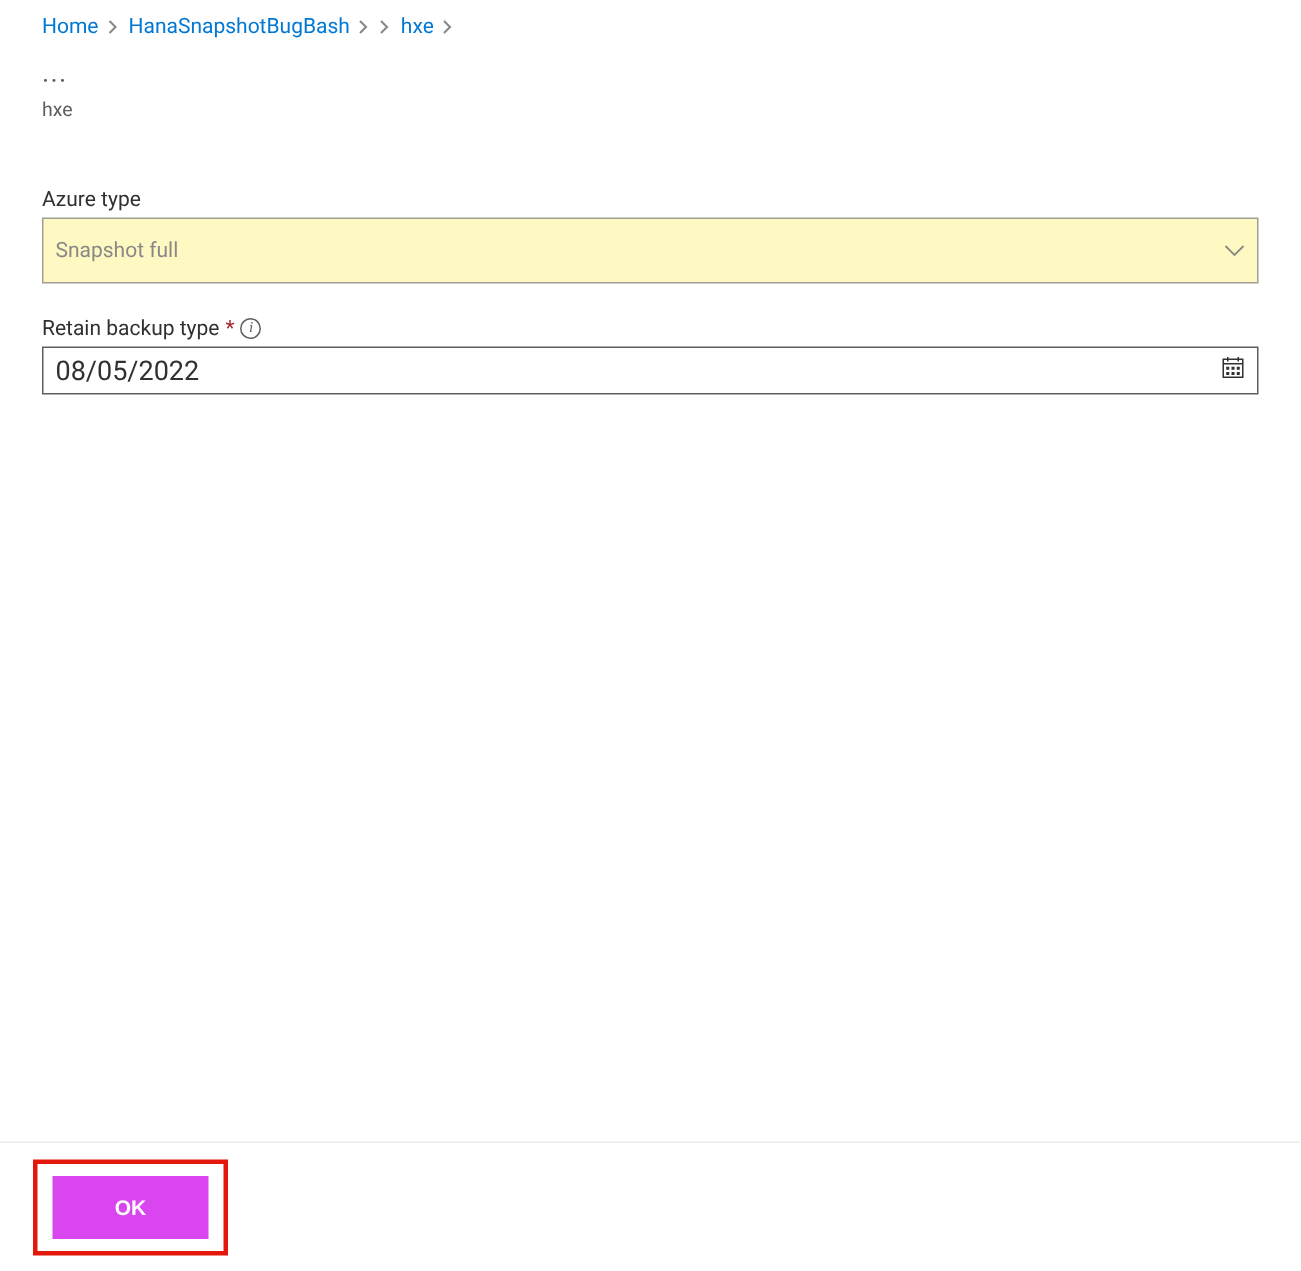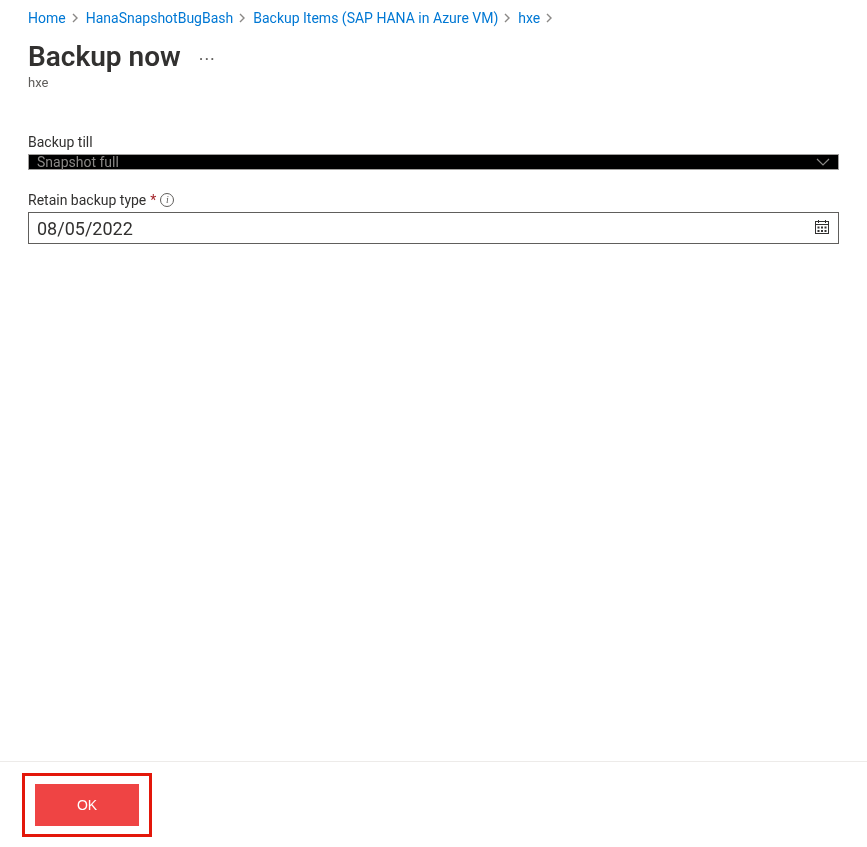--- a/index.html
+++ b/index.html
@@ -77,23 +77,23 @@
     border-radius:50%;
     font-size:10px;
     color:#605e5c;
     line-height:1;
     cursor: default;
     font-style: italic;
     font-family: Georgia, serif;
   }
   .select-box {
     width: 100%;
-    height: 16px;
+    height: 44px;
     border: 1px solid #a19f9d;
-    background: #000000;
+    background: #fef9c3;
     color: #8a8886;
     display:flex;
     align-items:center;
     justify-content:space-between;
     padding: 0 8px;
     margin-bottom: 22px;
     cursor: default;
     font-size: 14px;
   }
   .select-box .chev svg { display:block; }
@@ -119,27 +119,27 @@
     display:flex;
     align-items:center;
     padding-left: 22px;
   }
   .highlight-wrap {
     border: 3px solid #e3170a;
     padding: 8px 10px;
     display:inline-flex;
   }
   .ok-btn {
-    background: #ef4444;
+    background: #d946ef;
     color: #ffffff;
     border: none;
     width: 104px;
     height: 42px;
     font-size: 14px;
-    font-weight: 400;
+    font-weight: 700;
     cursor: pointer;
     display:flex;
     align-items:center;
     justify-content:center;
   }
 </style>
 </head>
 <body>
 
 <div class="page">
@@ -149,42 +149,40 @@
       <svg width="8" height="10" viewBox="0 0 8 10">
           <path d="M1 1 L5 5 L1 9" stroke="#8a8886" stroke-width="1.4" fill="none"></path>
         </svg>
     </span>
     <a>HanaSnapshotBugBash</a>
     <span class="sep">
       <svg width="8" height="10" viewBox="0 0 8 10">
           <path d="M1 1 L5 5 L1 9" stroke="#8a8886" stroke-width="1.4" fill="none"></path>
         </svg>
     </span>
-    <a>Backup Items (SAP HANA in Azure VM)</a>
     <span class="sep">
       <svg width="8" height="10" viewBox="0 0 8 10">
           <path d="M1 1 L5 5 L1 9" stroke="#8a8886" stroke-width="1.4" fill="none"></path>
         </svg>
     </span>
     <a>hxe</a>
     <span class="sep">
       <svg width="8" height="10" viewBox="0 0 8 10">
           <path d="M1 1 L5 5 L1 9" stroke="#8a8886" stroke-width="1.4" fill="none"></path>
         </svg>
     </span>
   </nav>
 
   <div class="title-row">
-    <h1 class="page-title">Backup now</h1>
     <span class="more-dots" title="More options">···</span>
   </div>
   <div class="subtitle">hxe</div>
 
   <div class="field-label">
-    <span>Backup till</span>
+    <span>Azure type</span>
   </div>
   <div class="select-box" aria-label="Backup type">
     <span>Snapshot full</span>
     <span class="chev">
       <svg width="14" height="10" viewBox="0 0 14 10">
           <path d="M1 2 L7 8 L13 2" stroke="#8a8886" stroke-width="1.2" fill="none"></path>
         </svg>
     </span>
   </div>
 

